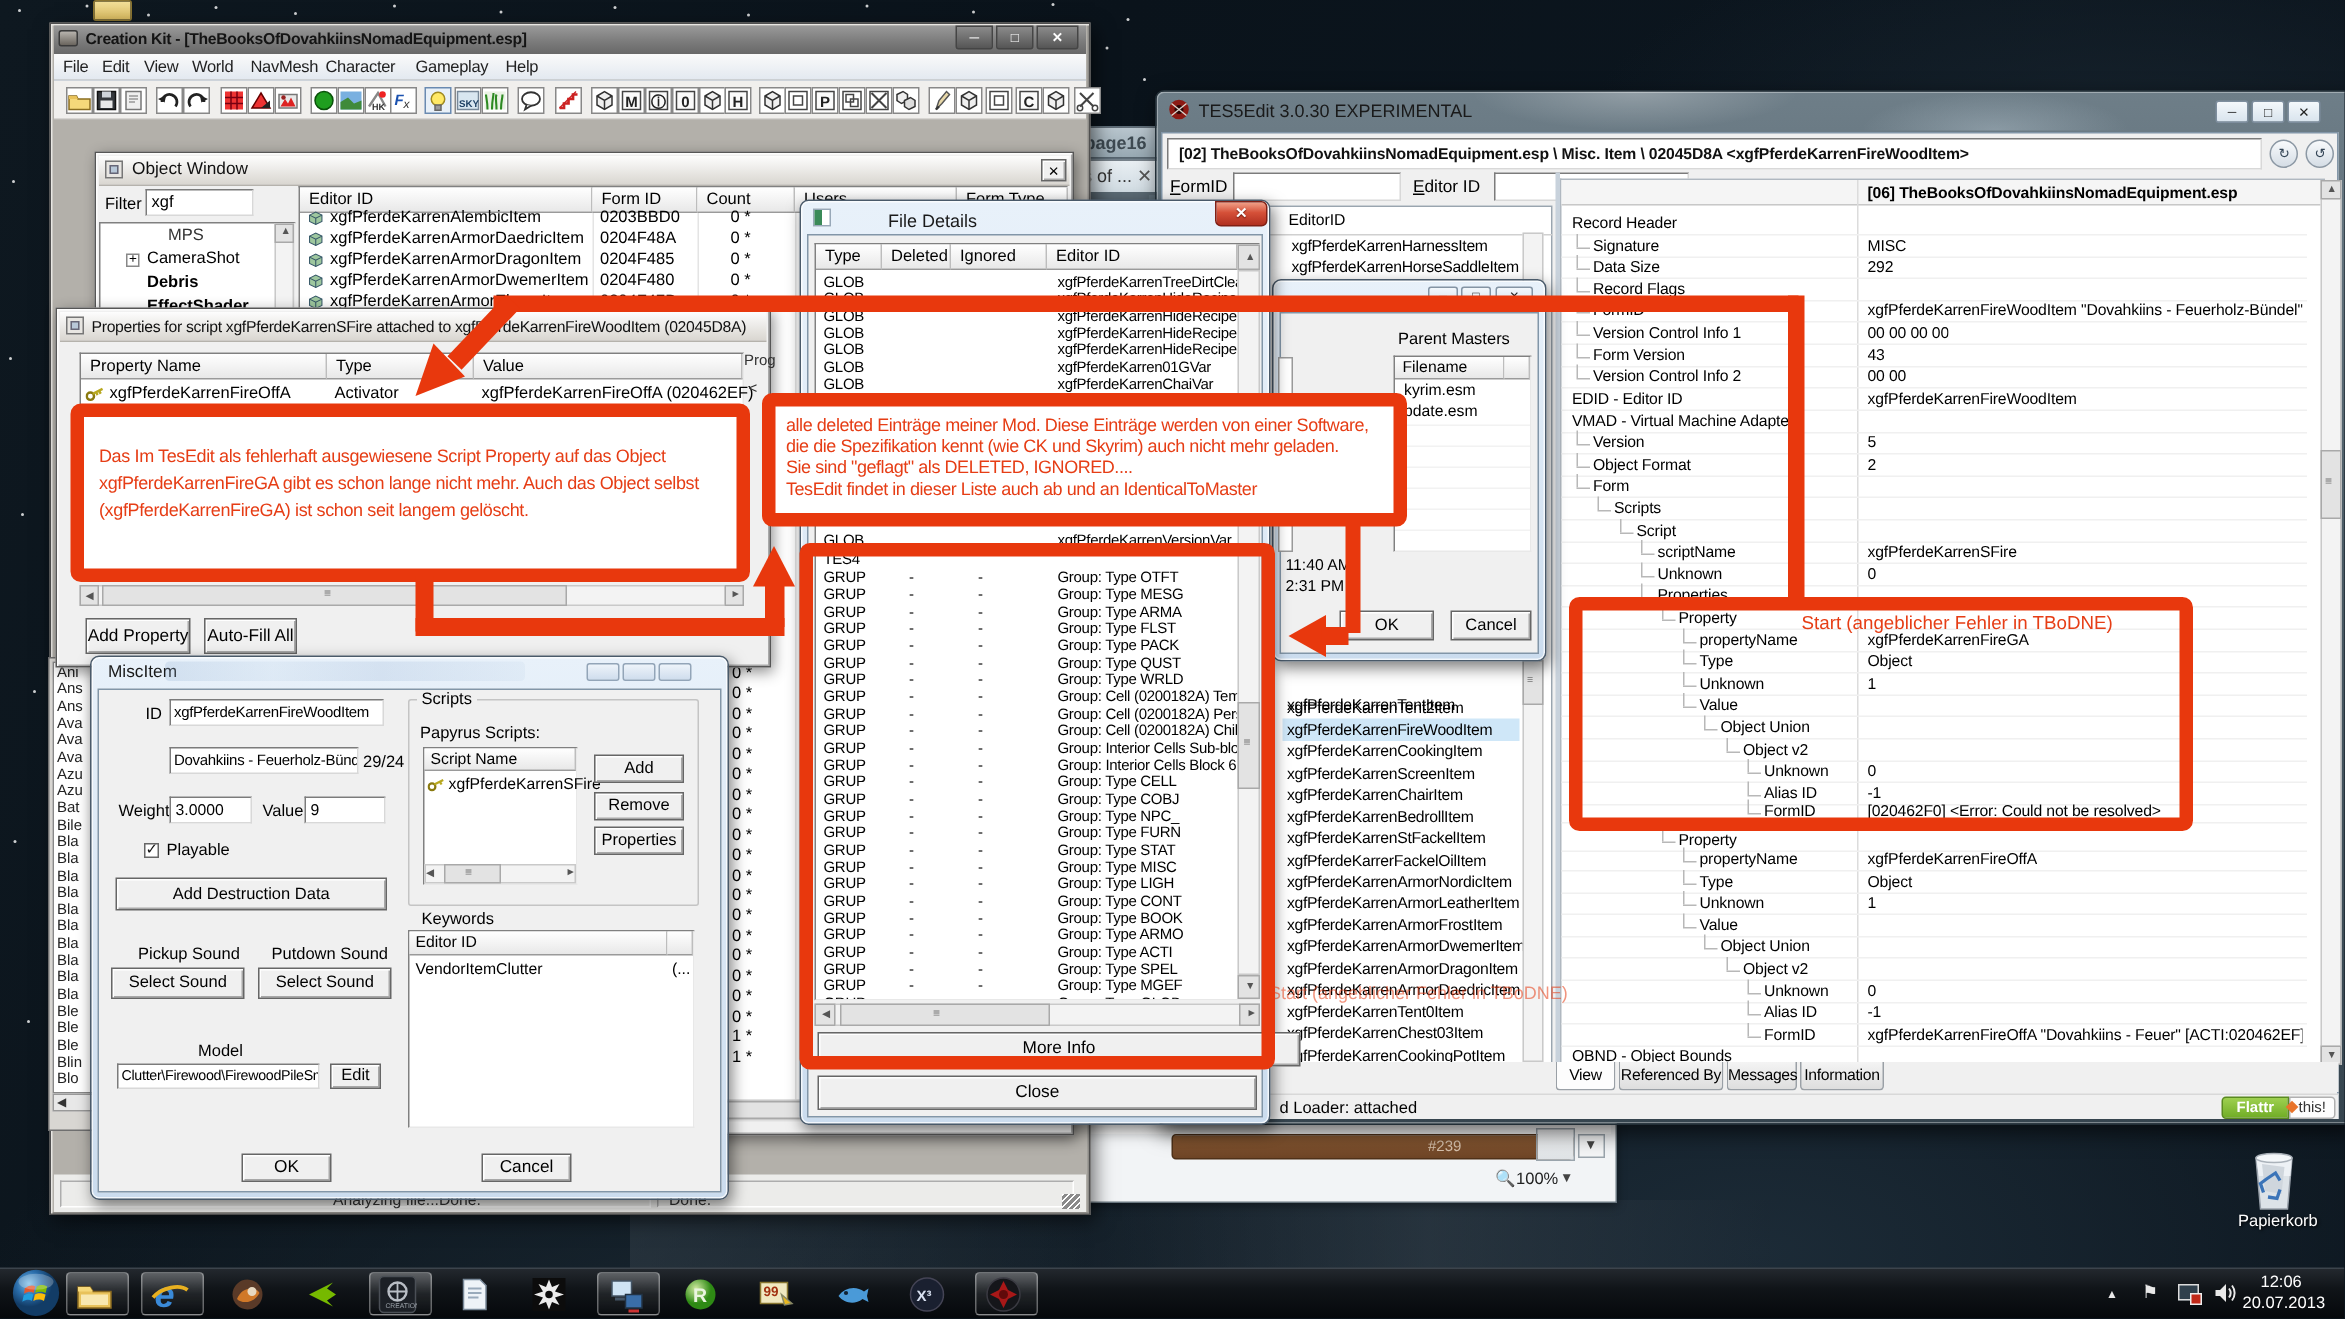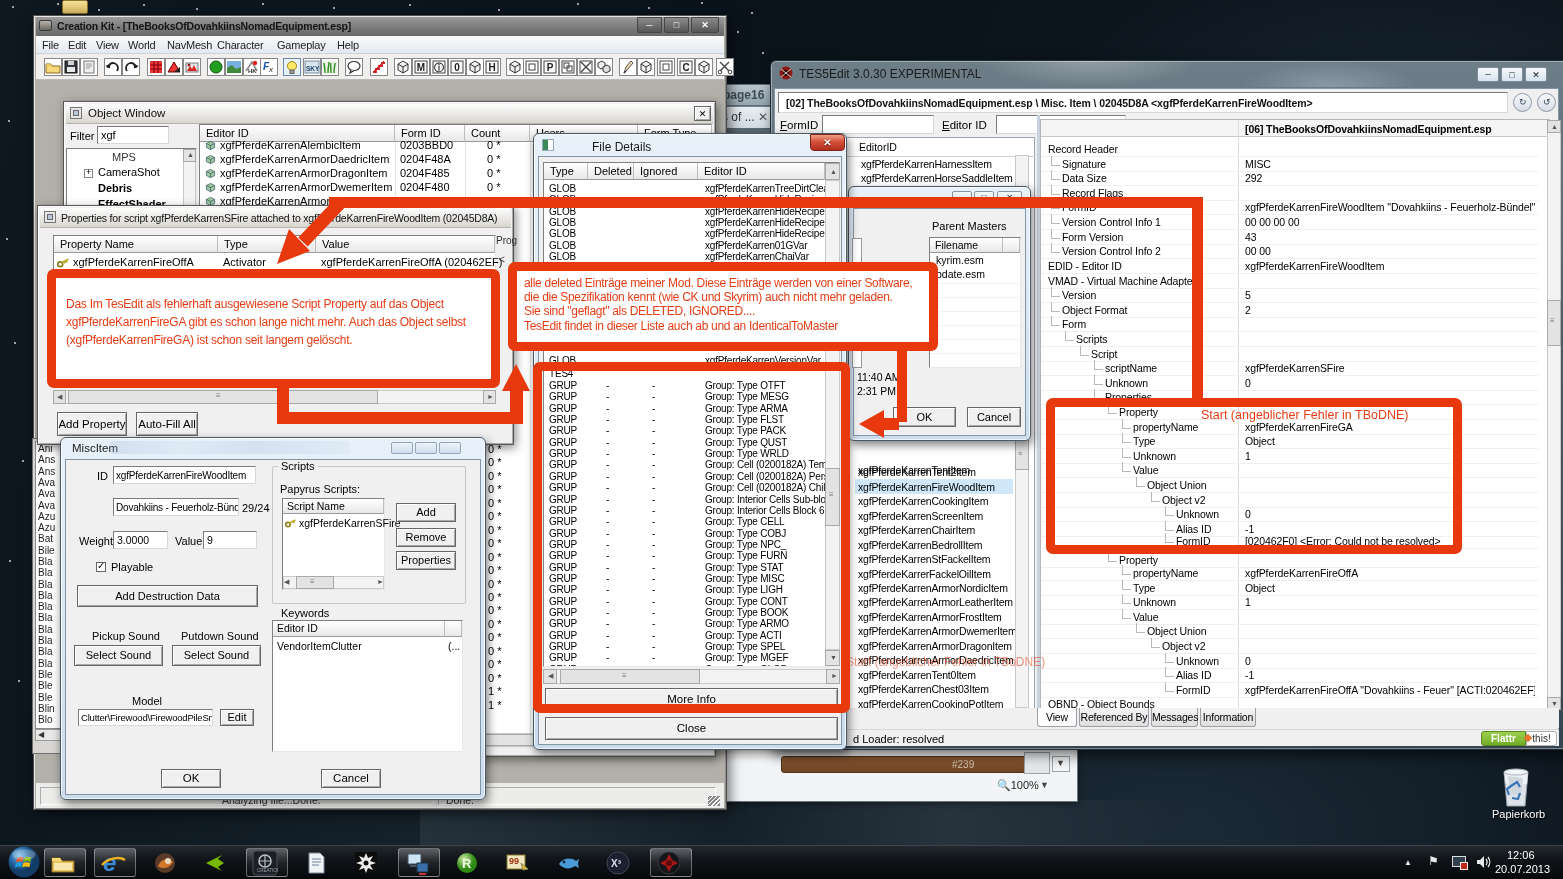--- a/index.html
+++ b/index.html
@@ -677,21 +677,21 @@
 <div class="t" style="left:1550px;top:316px;font-size:8px;color:#777;">≡</div>
 <div class="abs scrthumb" style="left:1547px;top:697px;width:14px;height:13px;">
     <div class="t" style="left:3px;top:2px;font-size:7px;color:#555;">▼</div>
   </div>
 <div class="abs" style="left:774px;top:708px;width:785px;height:20px;background:#f0f0f0;"></div>
 <div class="abs" style="left:1037px;top:708px;width:40px;height:19px;background:#fdfdfd;border:1px solid #9aa0a6;border-top:none;border-radius:0 0 3px 3px;text-align:center;"><span style="font-size:10.5px;line-height:18px;letter-spacing:-.2px;">View</span></div>
 <div class="abs" style="left:1079px;top:708px;width:70px;height:19px;background:linear-gradient(#f4f4f4,#dedede);border:1px solid #9aa0a6;border-top:none;border-radius:0 0 3px 3px;text-align:center;"><span style="font-size:10.5px;line-height:18px;letter-spacing:-.2px;">Referenced By</span></div>
 <div class="abs" style="left:1151px;top:708px;width:47px;height:19px;background:linear-gradient(#f4f4f4,#dedede);border:1px solid #9aa0a6;border-top:none;border-radius:0 0 3px 3px;text-align:center;"><span style="font-size:10.5px;line-height:18px;letter-spacing:-.2px;">Messages</span></div>
 <div class="abs" style="left:1200px;top:708px;width:56px;height:19px;background:linear-gradient(#f4f4f4,#dedede);border:1px solid #9aa0a6;border-top:none;border-radius:0 0 3px 3px;text-align:center;"><span style="font-size:10.5px;line-height:18px;letter-spacing:-.2px;">Information</span></div>
 <div class="abs" style="left:774px;top:729px;width:785px;height:17px;background:#f0f0f0;border-top:1px solid #d8d8d8;"></div>
-<div class="t" style="left:853px;top:733px;font-size:11px;">d Loader: resolved</div>
+<div class="t" style="left:853px;top:733px;font-size:11px;">d Loader: attached</div>
 <div class="abs" style="left:1481px;top:731px;width:45px;height:15px;background:linear-gradient(#9ed050,#71ad26);border:1px solid #5a8a20;border-radius:3px 0 0 3px;text-align:center;"><span style="font-size:10px;font-weight:bold;color:#fff;line-height:14px;">Flattr</span></div>
 <div class="abs" style="left:1526px;top:731px;width:31px;height:15px;background:#fdfdfd;border:1px solid #b0b0b0;border-radius:0 3px 3px 0;text-align:center;"><span style="font-size:10px;color:#333;line-height:14px;">this!</span></div>
 <div class="abs" style="left:1525px;top:735px;width:6px;height:6px;background:#e8732a;transform:rotate(45deg);"></div>
 <div class="aero" style="left:848px;top:186px;width:183px;height:255px;"></div>
 <div class="abs" style="left:952px;top:191px;width:20px;height:13px;background:linear-gradient(#f2f7fb,#d8e3ed);border:1px solid #8494a4;border-radius:2px;text-align:center;font-size:8px;line-height:12px;color:#222;">─</div>
 <div class="abs" style="left:974px;top:191px;width:20px;height:13px;background:linear-gradient(#f2f7fb,#d8e3ed);border:1px solid #8494a4;border-radius:2px;text-align:center;font-size:8px;line-height:12px;color:#222;">□</div>
 <div class="abs" style="left:997px;top:191px;width:25px;height:13px;background:linear-gradient(#f2f7fb,#d8e3ed);border:1px solid #8494a4;border-radius:2px;text-align:center;font-size:8px;line-height:12px;color:#222;">✕</div>
 <div class="aerobody" style="left:853px;top:208px;width:173px;height:228px;"></div>
 <div class="t" style="left:932px;top:220px;font-size:11px;">Parent Masters</div>
 <div class="abs" style="left:852px;top:238px;width:10px;height:130px;background:#fff;border:1px solid #999;"></div>
@@ -856,21 +856,21 @@
   </div>
 <div class="abs scrtrack" style="left:543px;top:669px;width:297px;height:15px;"></div>
 <div class="abs scrthumb" style="left:543px;top:669px;width:14px;height:15px;">
     <div class="t" style="left:4px;top:2px;font-size:7px;color:#555;">◀</div>
   </div>
 <div class="abs scrthumb" style="left:826px;top:669px;width:14px;height:15px;">
     <div class="t" style="left:4px;top:2px;font-size:7px;color:#555;">►</div>
   </div>
 <div class="abs scrthumb" style="left:560px;top:669px;width:140px;height:15px;"></div>
 <div class="t" style="left:622px;top:671px;font-size:8px;color:#777;">≡</div>
-<div class="btn" style="left:545px;top:688px;width:293px;height:23px;font-size:11.5px;line-height:21px;">More Info</div>
+<div class="btn" style="left:545px;top:688px;width:322px;height:23px;font-size:11.5px;line-height:21px;">More Info</div>
 <div class="btn" style="left:545px;top:717px;width:293px;height:23px;font-size:11.5px;line-height:21px;">Close</div>
 <div class="clswin" style="left:37px;top:205px;width:477px;height:240px;"></div>
 <div class="ctitle" style="left:40px;top:208px;width:471px;"></div>
 <div class="abs" style="left:44px;top:211px;width:12px;height:12px;background:#e8e6e2;border:1px solid #777;">
     <div style="width:6px;height:6px;margin:2px;background:#b8c8d8;border:1px solid #667;"></div>
   </div>
 <div class="t" style="left:61px;top:212px;font-size:10.5px;letter-spacing:-.2px;color:#111;width:448px;overflow:hidden;">Properties for script xgfPferdeKarrenSFire attached to xgfPferdeKarrenFireWoodItem (02045D8A)</div>
 <div class="sunk abs" style="left:53px;top:235px;width:443px;height:152px;"></div>
 <div class="hdrcell" style="left:54px;top:236px;width:164px;height:17px;"><span style="margin-left:6px;font-size:11px;line-height:16px;">Property Name</span></div>
 <div class="hdrcell" style="left:218px;top:236px;width:98px;height:17px;"><span style="margin-left:6px;font-size:11px;line-height:16px;">Type</span></div>

